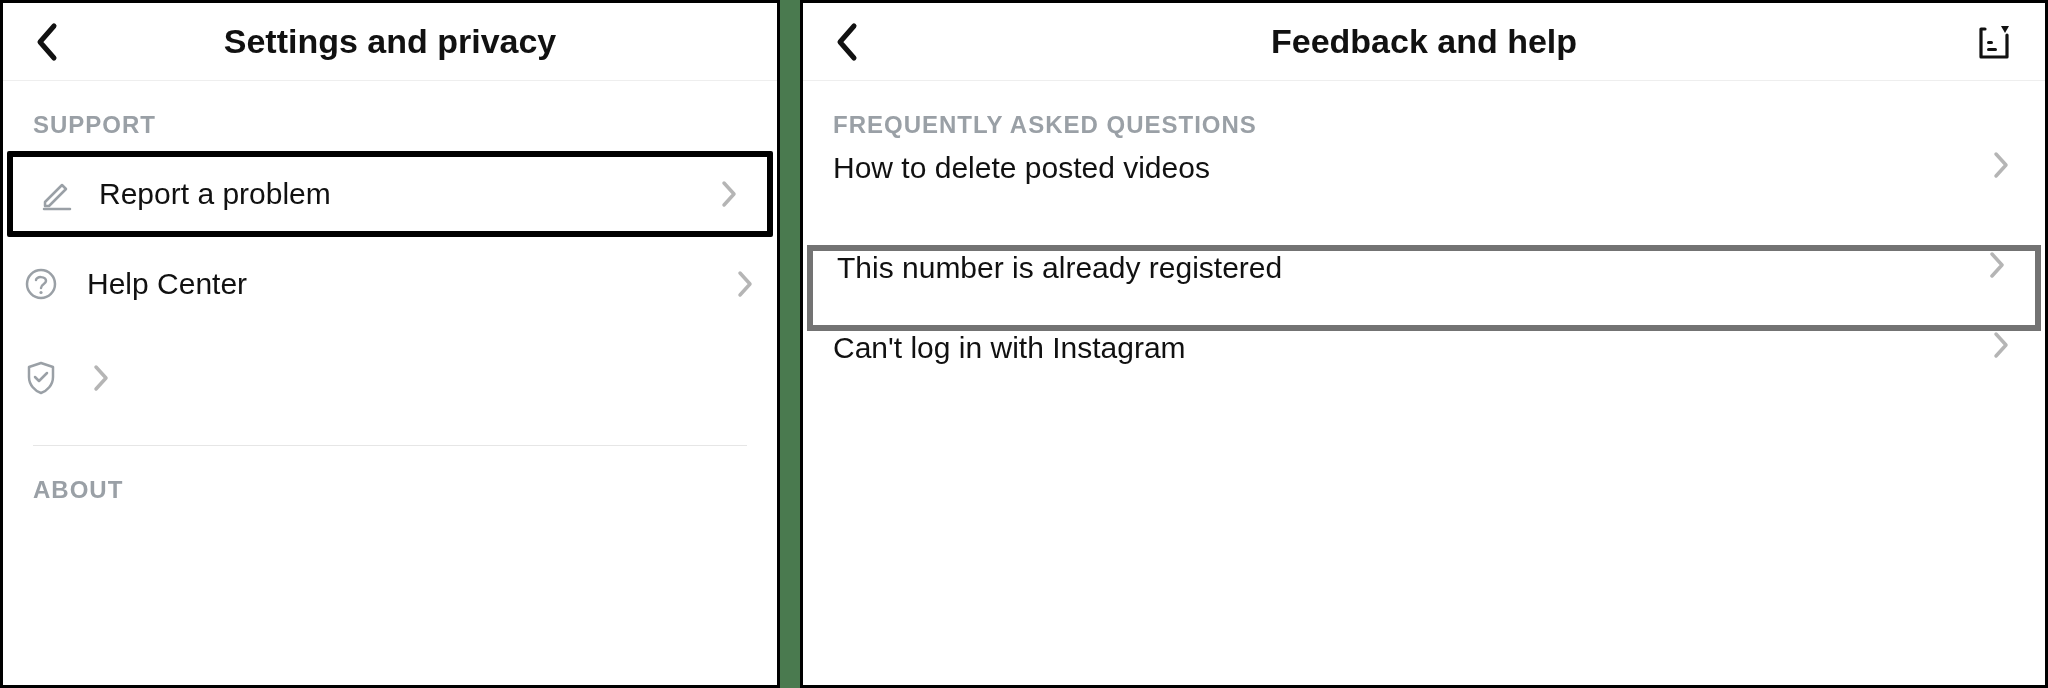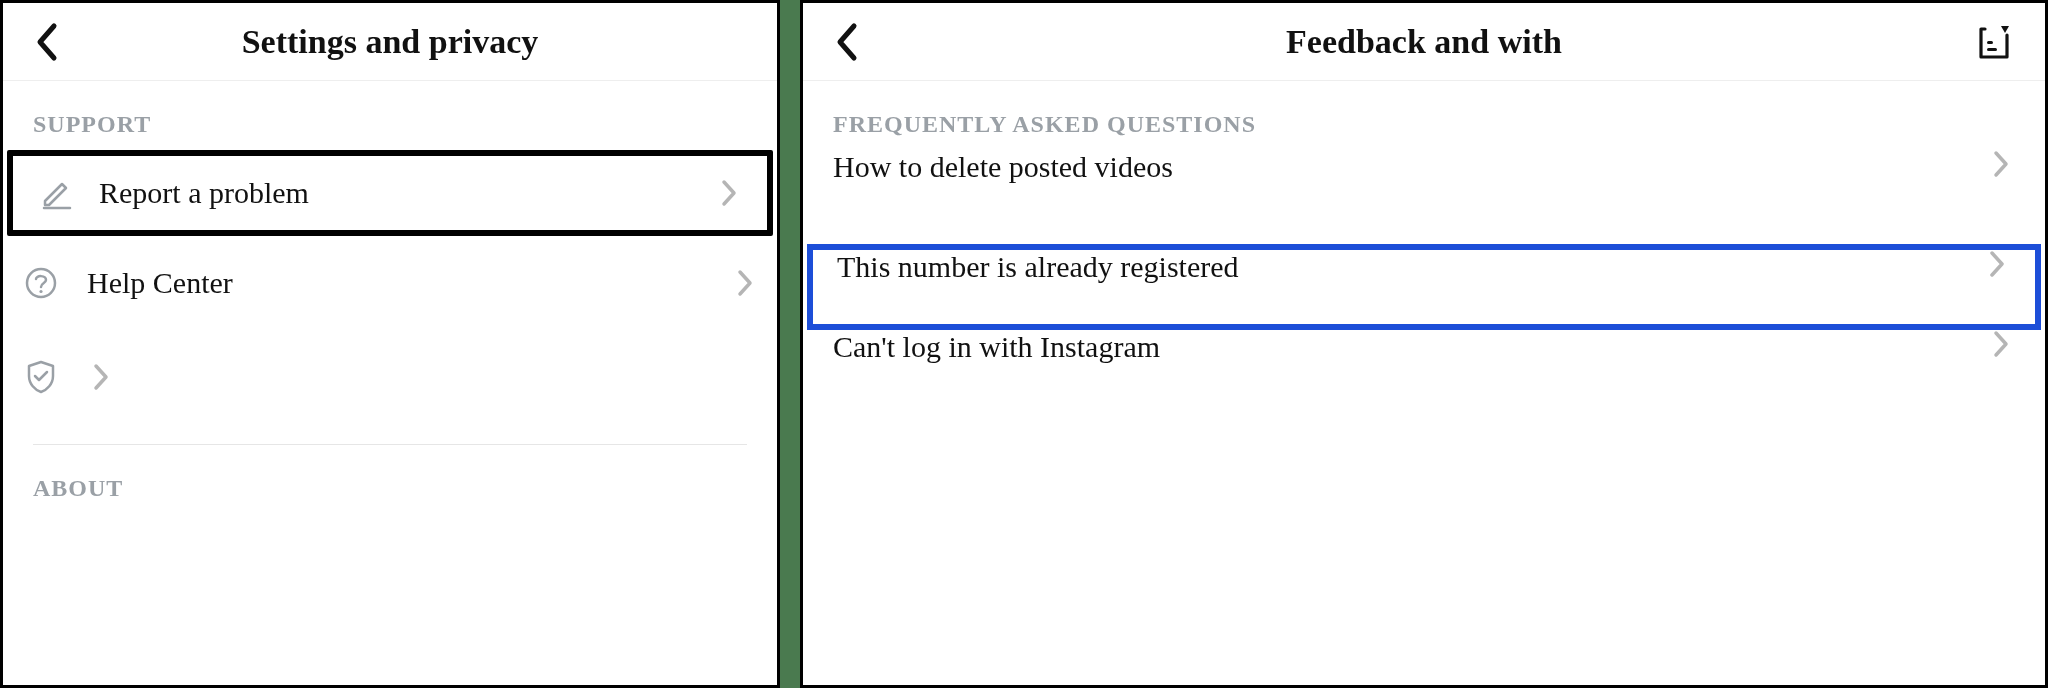--- a/index.html
+++ b/index.html
@@ -3,41 +3,41 @@
 <meta charset="utf-8">
 <style>
   * { box-sizing: border-box; margin: 0; padding: 0; }
   html, body { width: 2048px; height: 688px; font-family: -apple-system, "Helvetica Neue", Arial, sans-serif; background:#fff; }
   .stage { display:flex; width:2048px; height:688px; }
   .panel { position:relative; background:#fff; border:3px solid #000; }
   .panel.left { width:780px; height:520px; margin:0; }
   .spacer { width:20px; background:#4a7a4f; }
   .panel.right { flex:1; height:520px; }
   
-  .panel.left, .panel.right { height:688px;font-family:Liberation Serif, serif; }
+  .panel.left, .panel.right { height:688px; }
   .spacer { height:688px; }
 
   .header { height:78px; display:flex; align-items:center; justify-content:center; position:relative; border-bottom:1px solid #eee; }
   .header-title { font-size:34px; font-weight:700; color:#111; }
   .back { position:absolute; left:24px; top:50%; transform:translateY(-50%); width:40px; height:40px; display:flex; align-items:center; justify-content:center; cursor:pointer; }
   .compose { position:absolute; right:30px; top:50%; transform:translateY(-50%); width:42px; height:42px; display:flex; align-items:center; justify-content:center; cursor:pointer; }
 
   .section-label { font-size:24px; font-weight:600; letter-spacing:1px; color:#9aa0a6; padding:30px 26px 12px 30px; }
   .row { display:flex; align-items:center; height:94px; padding:0 18px; cursor:pointer; }
   .row .icon { width:40px; height:40px; margin-right:26px; display:flex; align-items:center; justify-content:center; flex-shrink:0; }
   .row .label { flex:1; font-size:30px; color:#111; }
   .row .chev { width:28px; height:28px; display:flex; align-items:center; justify-content:center; flex-shrink:0; }
   .highlight { border:6px solid #000; margin:0 4px; border-radius:2px; height:86px; padding:0 24px; }
   .highlight .icon { margin-right:22px; }
   .section-divider { height:1px; background:#e6e6e6; margin:20px 30px 0 30px; }
 
   .faq-row { display:flex; align-items:flex-start; height:94px; padding:0 30px; cursor:pointer; }
   .faq-row .label { flex:1; font-size:30px; color:#111; }
   .faq-row .chev { width:28px; height:28px; display:flex; align-items:center; justify-content:center; flex-shrink:0; }
-  .faq-highlight { border:6px solid #1d4ed8; margin:0 4px; height:86px; padding:0 24px; }
+  .faq-highlight { border:6px solid #737373; margin:0 4px; height:86px; padding:0 24px; }
 
   svg { display:block; }
 </style>
 </head>
 <body>
 
 <div class="stage">
 
   <div class="panel left">
     <div class="header">
@@ -103,21 +103,21 @@
 
   <div class="spacer"></div>
 
   <div class="panel right">
     <div class="header">
       <div class="back">
         <svg width="26" height="40" viewBox="0 0 26 40">
             <path d="M20 4 L6 20 L20 36" stroke="#111" stroke-width="5" fill="none" stroke-linecap="round" stroke-linejoin="round"></path>
           </svg>
       </div>
-      <div class="header-title">Feedback and with</div>
+      <div class="header-title">Feedback and help</div>
       <div class="compose">
         <svg width="38" height="38" viewBox="0 0 38 38">
           <path d="M29 6 V4" stroke="none"></path>
           <path d="M10 6 H6 V34 H32 V12" fill="none" stroke="#111" stroke-width="3.2" stroke-linecap="round" stroke-linejoin="round"></path>
           <path d="M26 3 L34 3 L30 10 Z" fill="#111"></path>
           <rect x="12" y="18" width="6" height="3" rx="1.5" fill="#111"></rect>
           <rect x="12" y="25" width="10" height="3" rx="1.5" fill="#111"></rect>
         </svg>
       </div>
     </div>

